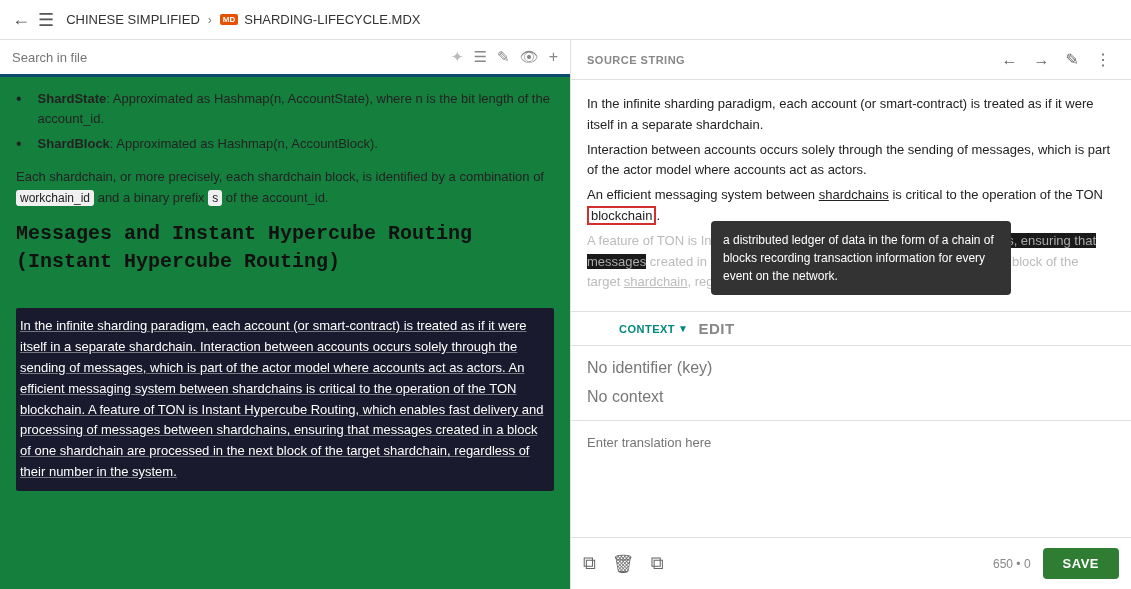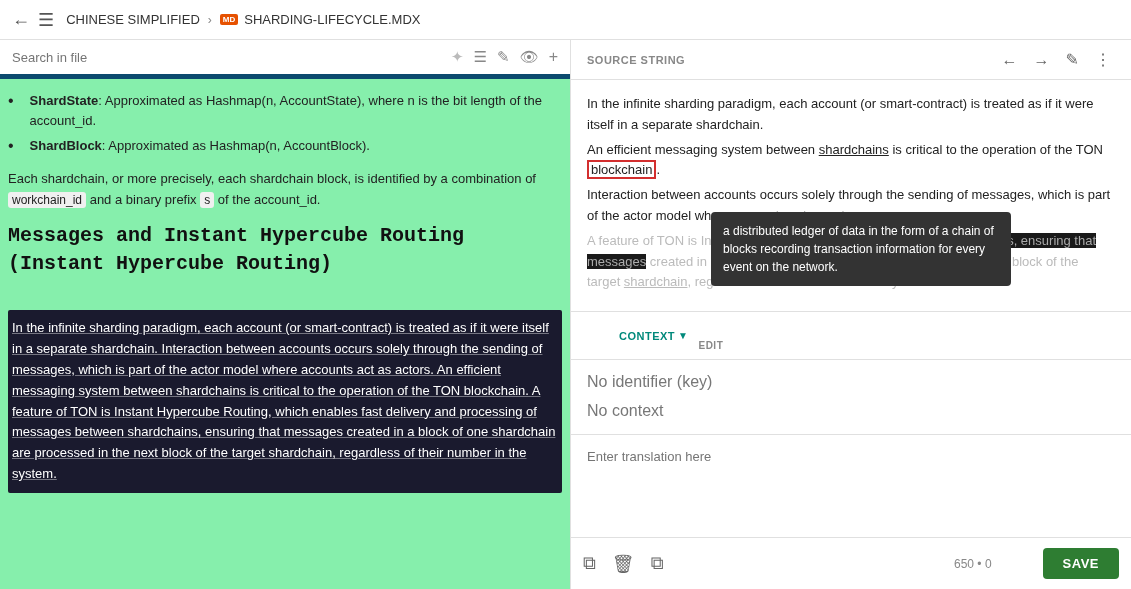--- a/index.html
+++ b/index.html
@@ -18,31 +18,31 @@
     .file-icon { background: #e65100; color: #fff; font-size: 8px; font-weight: bold; padding: 1px 3px; border-radius: 2px; }
 
     
     .main { display: flex; flex: 1; overflow: hidden; }
 
     
     .left-panel { width: 571px; flex-shrink: 0; border-right: 1px solid #e0e0e0; display: flex; flex-direction: column; overflow: hidden; }
 
     
     .search-bar {
-      display: flex; align-items: center; padding: 8px 12px; border-bottom: 5px solid #0c4a6e;
+      display: flex; align-items: center; padding: 8px 12px; border-bottom: 3px solid #0c4a6e;
       gap: 8px; flex-shrink: 0;
     }
     .search-bar input {
       flex: 1; border: none; outline: none; font-size: 13px; color: #555;
       background: transparent;
     }
     .search-bar-icons { display: flex; gap: 10px; align-items: center; color: #aaa; }
 
     
-    .left-content { flex: 1; overflow-y: auto; padding: 12px 8px; background: #86efac; }
+    .left-content { flex: 1; overflow-y: auto; padding: 12px 16px; background: #15803d; }
 
     .bullet-list { list-style: none; padding: 0; margin-bottom: 12px; }
     .bullet-list li { display: flex; gap: 8px; margin-bottom: 6px; font-size: 13px; color: #222; line-height: 1.5; }
     .bullet-list li::before { content: '•'; font-size: 16px; line-height: 1.3; flex-shrink: 0; }
     .bullet-list li strong { font-weight: 700; }
 
     .inline-code {
       background: #f0f0f0; border-radius: 3px; padding: 1px 5px;
       font-family: monospace; font-size: 12px;
     }
@@ -82,21 +82,21 @@
       border-bottom: 1px solid #e0e0e0; position: relative; flex-shrink: 0;
     }
     .blockchain-highlight {
       border: 2px solid #d32f2f; padding: 0 2px; background: transparent;
     }
     .underline-link { text-decoration: underline; }
 
     
     .tooltip-popup {
       position: absolute;
-      top: 132px;
+      top: 141px;
       left: 140px;
       background: #333;
       color: #fff;
       font-size: 12px;
       padding: 10px 12px;
       border-radius: 4px;
       width: 300px;
       line-height: 1.5;
       z-index: 10;
     }
@@ -105,22 +105,22 @@
     .context-bar {
       display: flex; align-items: center; gap: 10px;
       padding: 8px 16px; border-bottom: 1px solid #e0e0e0; flex-shrink: 0;
     }
     .context-tab {
       font-size: 11px; font-weight: 700; color: #00897b; letter-spacing: 0.5px;
       text-transform: uppercase; cursor: pointer; display: flex; align-items: center; gap: 3px;
       background: none; border: none; padding: 0; margin-left: 32px;
     }
     .edit-tab {
-      font-size: 10px; font-weight: 700; color: #888; letter-spacing: 0.5px;
-      text-transform: uppercase; cursor: pointer; background: none; border: none; padding: 0; margin-top: 20px;
+      font-size: 15px; font-weight: 700; color: #888; letter-spacing: 0.5px;
+      text-transform: uppercase; cursor: pointer; background: none; border: none; padding: 0;
     }
     .context-chevron { font-size: 10px; }
 
     
     .context-info { padding: 8px 16px; font-size: 16px; color: #777; line-height: 1.8; border-bottom: 1px solid #e0e0e0; flex-shrink: 0; }
 
     
     .translation-area { flex: 1; padding: 14px 16px; }
     .translation-area textarea {
       width: 100%; height: 100%; border: none; outline: none; resize: none;
@@ -131,21 +131,21 @@
     .bottom-bar {
       display: flex; align-items: center; justify-content: space-between;
       padding: 0 12px; height: 52px; border-top: 1px solid #e0e0e0; flex-shrink: 0;
     }
     .bottom-icons { display: flex; gap: 16px; align-items: center; color: #666; }
     .bottom-icon-btn { background: none; border: none; cursor: pointer; color: #666; font-size: 18px; }
     .bottom-right { display: flex; align-items: center; gap: 12px; }
     .char-count { font-size: 12px; color: #888; }
     .save-btn {
       background: #2e7d32; color: #fff; border: none; border-radius: 4px;
-      padding: 8px 20px; font-size: 13px; font-weight: 700; cursor: pointer; letter-spacing: 0.5px; margin-left: 39px;
+      padding: 8px 20px; font-size: 13px; font-weight: 700; cursor: pointer; letter-spacing: 0.5px;
     }
   </style>
 </head>
 <body>
 
 <div class="topbar">
   <span class="topbar-nav-icon">←</span>
   <span class="topbar-menu-icon">☰</span>
   <div class="topbar-breadcrumb">
     <span>CHINESE SIMPLIFIED</span>
@@ -212,24 +212,24 @@
         <button class="topbar-btn">✎</button>
         <button class="topbar-btn">⋮</button>
       </div>
     </div>
 
     <div class="source-string-content">
       <p style="margin-bottom:4px;">
         In the infinite sharding paradigm, each account (or smart-contract) is treated as if it were itself in a separate shardchain.
       </p>
       <p style="margin-bottom:4px;">
+        Interaction between accounts occurs solely through the sending of messages, which is part of the actor model where accounts act as actors.
+      </p>
+      <p style="margin-bottom:4px;">
         An efficient messaging system between <span class="underline-link">shardchains</span> is critical to the operation of the TON <span class="blockchain-highlight">blockchain</span>.
-      </p>
-      <p style="margin-bottom:4px;">
-        Interaction between accounts occurs solely through the sending of messages, which is part of the actor model where accounts act as actors.
       </p>
       <p style="margin-bottom:4px; color: #bbb;">
         A feature of TON is Insta<span style="background:#222;color:#aaa;">nd</span> <span class="underline-link">processing</span> of messa<span style="background:#1a1a1a;color:#aaa;">ges between shardchains, ensuring that messages</span> created in a block of one <span style="background:#1a1a1a;color:#aaa;">shardchain are proce</span>ssed in the next block of the target <span class="underline-link">shardchain</span>, regardless of their number in the system.
       </p>
 
       <div class="tooltip-popup">
         <span>a distributed ledger of data in the form of a chain of blocks recording transaction information for every event on the network.</span>
       </div>
     </div>
 

